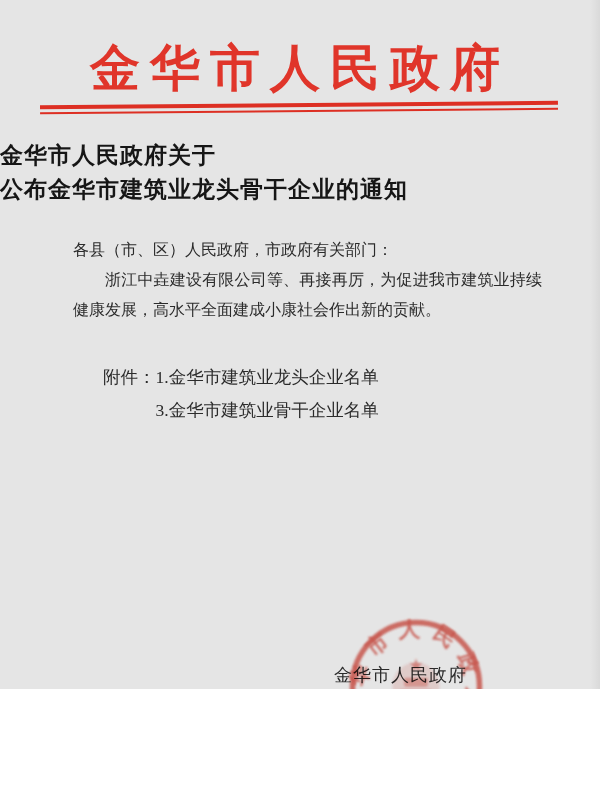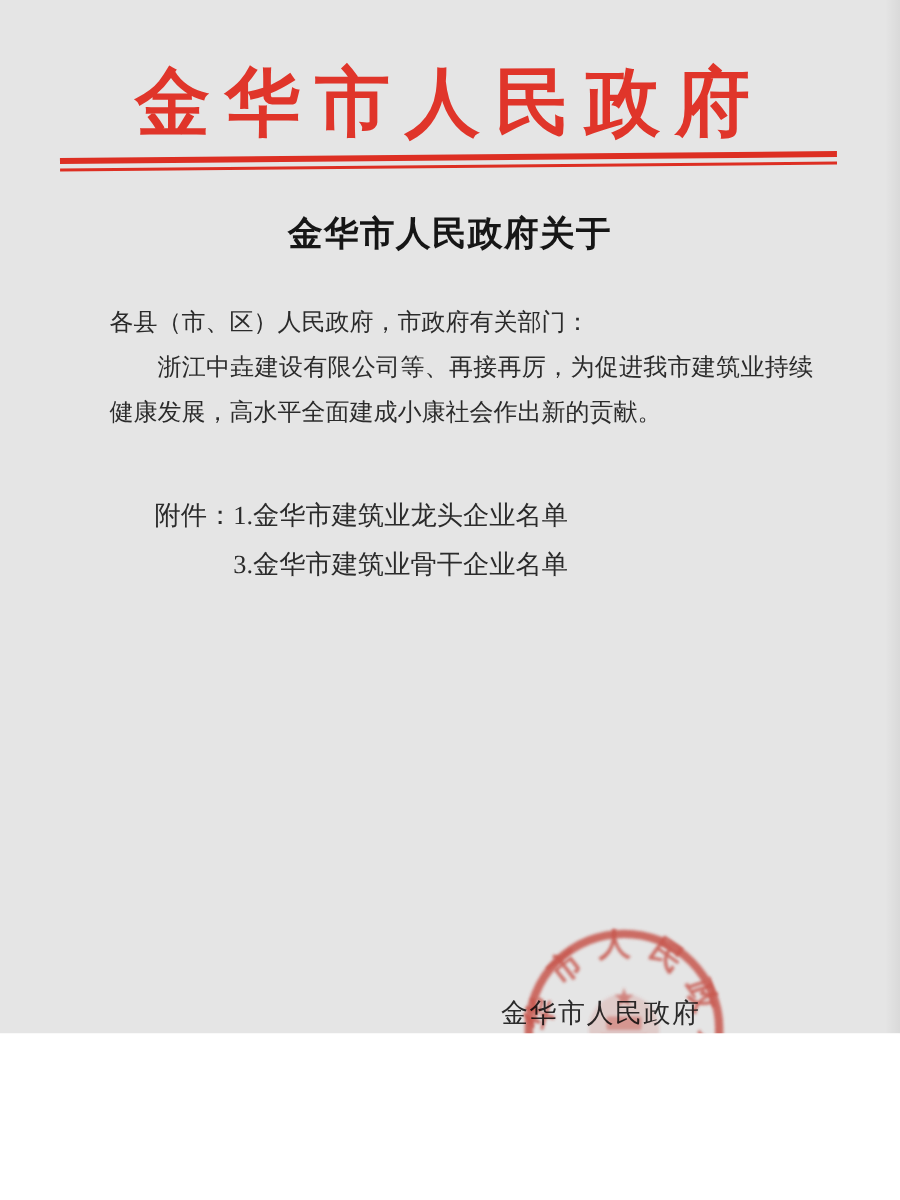--- a/index.html
+++ b/index.html
@@ -37,21 +37,20 @@
   .header-rule {
     margin: 7px 42px 0 40px;
     border-top: 4px solid #dd2f23;
     border-bottom: 2px solid #dd2f23;
     height: 9px;
     transform: rotate(-0.5deg);
   }
 
   .doc-title {
     margin-top: 27px;
-    text-align: center;
     color: #161616;
     font-weight: bold;
     font-size: 23px;
     line-height: 34px;
     letter-spacing: 1px;
   }
 
   .body-text {
     margin: 28px 58px 0 73px;
     font-size: 16px;
@@ -109,20 +108,21 @@
 <body>
 
 <div class="page">
 
   <div class="agency-header">金华市人民政府</div>
 
   <div class="header-rule"></div>
 
   <div class="doc-title">
     <div>金华市人民政府关于</div>
+    <div>公布金华市建筑业龙头骨干企业的通知</div>
   </div>
 
   <div class="body-text">
     <div class="salutation">各县（市、区）人民政府，市政府有关部门：</div>
     <div class="paragraph">浙江中垚建设有限公司等、再接再厉，为促进我市建筑业持续健康发展，高水平全面建成小康社会作出新的贡献。</div>
   </div>
 
   <div class="attachments">
     <div class="attachment-row">
       <span class="attachments-label">附件：</span>

